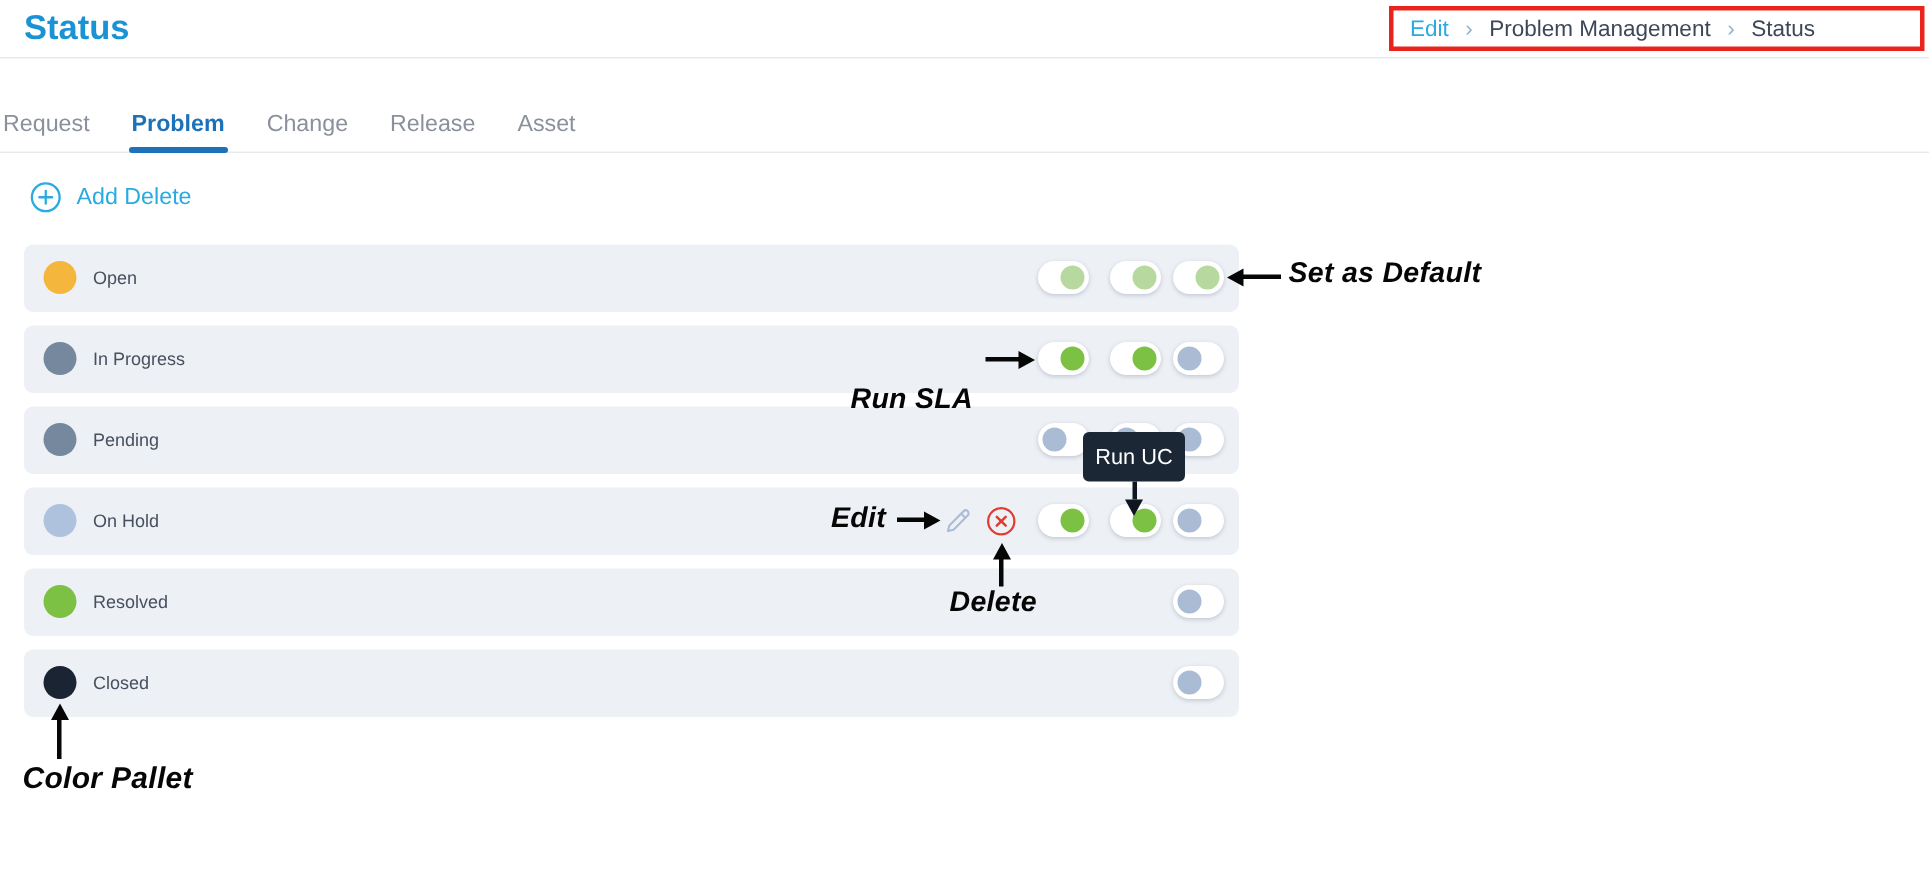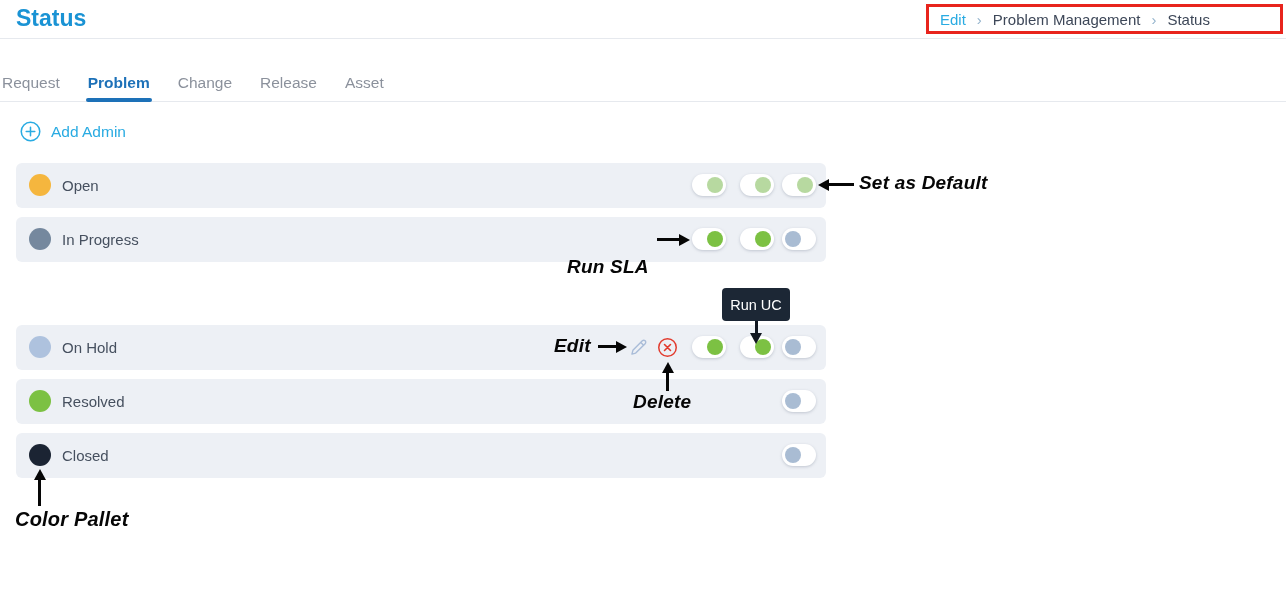--- a/index.html
+++ b/index.html
@@ -26,21 +26,21 @@
                      background:#1d71b8;border-radius:2px;}
 
   
   .add-status{position:absolute;left:20px;top:121px;display:flex;align-items:center;gap:10px;
               color:#29abe2;font-size:15.5px;cursor:pointer;}
 
   
   .row{position:absolute;left:16px;width:810px;height:45px;background:#edf0f5;border-radius:6px;z-index:1;}
   .r0{top:163px;} .r1{top:217px;} .r2{top:271px;} .r3{top:325px;} .r4{top:379px;} .r5{top:433px;}
   .dot{position:absolute;left:13px;top:11px;width:22px;height:22px;border-radius:50%;cursor:pointer;}
-  .rlabel{position:absolute;left:46px;top:0;line-height:45px;font-size:15px;color:#46505f;}
+  .rlabel{position:absolute;left:46px;top:0;line-height:45px;font-size:12px;color:#46505f;}
 
   .toggle{position:absolute;top:11px;width:34px;height:22px;background:#fff;border-radius:11px;
           box-shadow:0 1px 3px rgba(110,120,140,.35);cursor:pointer;}
   .pos1{left:676px;} .pos2{left:724px;} .pos3{left:766px;}
   .knob{position:absolute;top:3px;width:16px;height:16px;border-radius:50%;}
   .t-on-pale .knob{right:3px;background:#b7d9a0;}
   .t-on-green .knob{right:3px;background:#7cc143;}
   .t-off .knob{left:3px;background:#a9bcd3;}
 
   .row-icon{position:absolute;top:12px;width:21px;height:21px;cursor:pointer;}
@@ -92,21 +92,21 @@
     <div class="tab">Release</div>
     <div class="tab">Asset</div>
   </div>
   <div class="divider d2"></div>
 
   <div class="add-status">
     <svg width="21" height="21" viewBox="0 0 22 22">
       <circle cx="11" cy="11" r="9.7" fill="none" stroke="#29abe2" stroke-width="1.6"></circle>
       <path d="M11 6.5v9M6.5 11h9" stroke="#29abe2" stroke-width="1.6" stroke-linecap="round"></path>
     </svg>
-    <span>Add Admin</span>
+    <span>Add Delete</span>
   </div>
 
   <div class="row r0">
     <span class="dot" style="background: rgb(245, 182, 62);"></span>
     <span class="rlabel">Open</span>
     <span class="toggle pos1 t-on-pale">
         <span class="knob"></span>
       </span>
     <span class="toggle pos2 t-on-pale">
         <span class="knob"></span>
@@ -123,20 +123,33 @@
         <span class="knob"></span>
       </span>
     <span class="toggle pos2 t-on-green">
         <span class="knob"></span>
       </span>
     <span class="toggle pos3 t-off">
         <span class="knob"></span>
       </span>
   </div>
 
+  <div class="row r2">
+    <span class="dot" style="background: rgb(117, 136, 158);"></span>
+    <span class="rlabel">Pending</span>
+    <span class="toggle pos1 t-off">
+        <span class="knob"></span>
+      </span>
+    <span class="toggle pos2 t-off">
+        <span class="knob"></span>
+      </span>
+    <span class="toggle pos3 t-off">
+        <span class="knob"></span>
+      </span>
+  </div>
 
   <div class="row r3">
     <span class="dot" style="background: rgb(174, 194, 222);"></span>
     <span class="rlabel">On Hold</span>
     <svg class="row-icon pencil" viewBox="0 0 24 24">
       <path d="M4.5 19.5l1.1-4.3L16.4 4.4a2.2 2.2 0 013.2 3.2L8.8 18.4l-4.3 1.1z" fill="none" stroke="#a9bcd8" stroke-width="1.6" stroke-linejoin="round"></path>
       <path d="M14.6 6.2l3.2 3.2" stroke="#a9bcd8" stroke-width="1.6"></path>
     </svg>
     <svg class="row-icon del" viewBox="0 0 24 24">
       <circle cx="12" cy="12" r="10" fill="none" stroke="#e23b2e" stroke-width="1.7"></circle>

